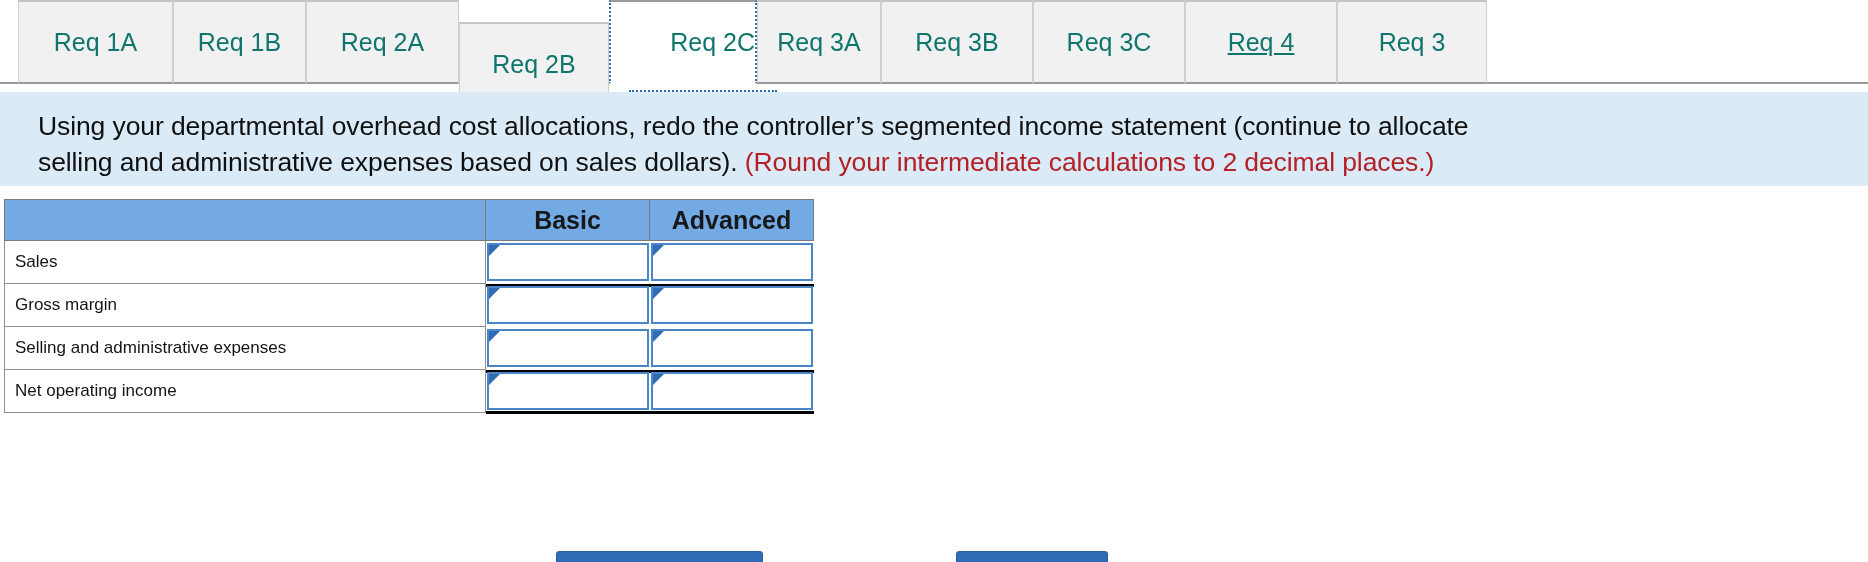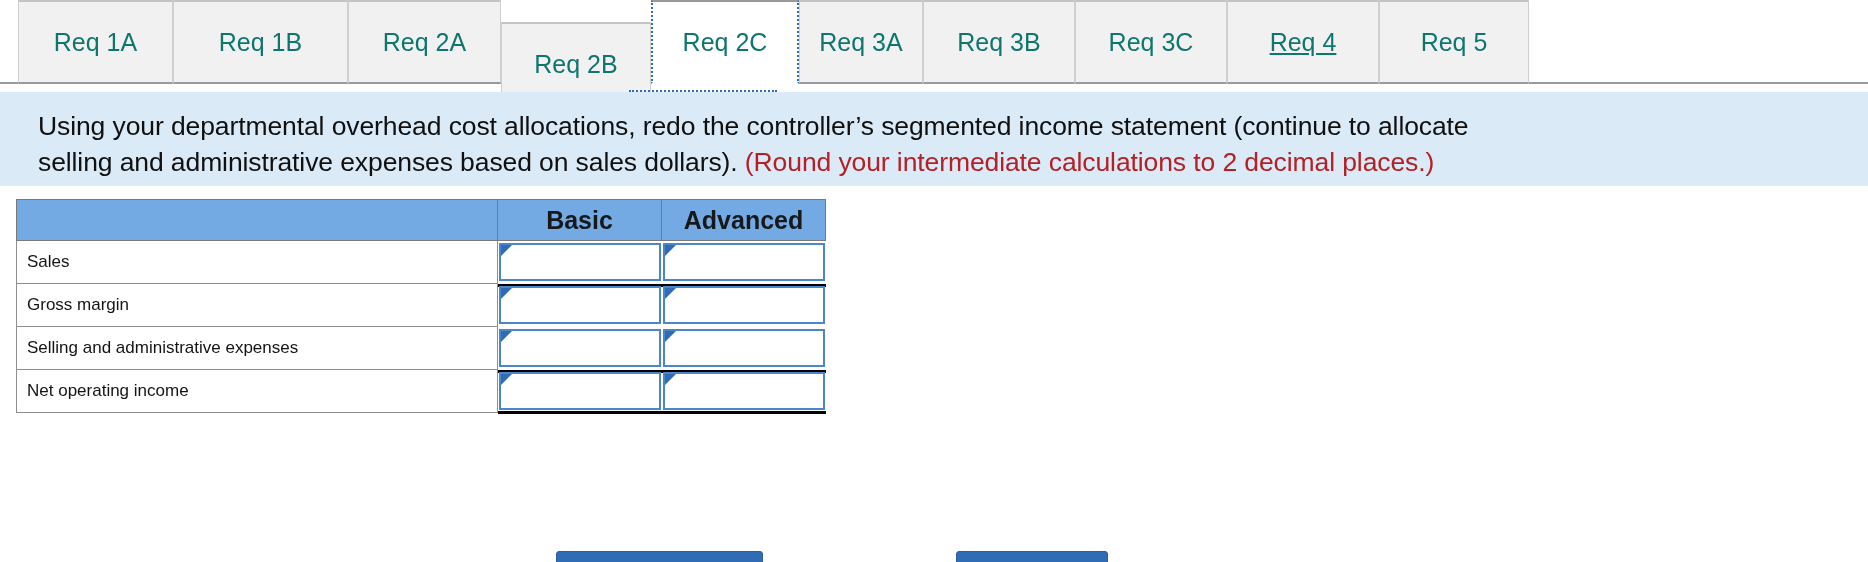--- a/index.html
+++ b/index.html
@@ -52,20 +52,21 @@
     cursor: pointer;
     user-select: none;
   }
   .tab.active {
     background: #ffffff;
     border-top: 2px solid #9a9a9a;
     border-left: 2px dotted #2f6cb5;
     border-right: 2px dotted #2f6cb5;
     border-bottom: 2px solid #ffffff;
     z-index: 3;
+    justify-content: flex-end;
   }
   .tab-spacer-right {
     flex: 1 1 auto;
     height: 84px;
     border-bottom: 2px solid #9a9a9a;
     box-sizing: border-box;
   }
 
   
   .instructions {
@@ -93,21 +94,21 @@
     position: absolute;
     top: -2px;
     height: 0;
     border-top: 2px dotted #2f6cb5;
     z-index: 4;
   }
 
   
   .table-wrap {
     position: absolute;
-    left: 16px;
+    left: 4px;
     top: 199px;
   }
   table.stmt {
     border-collapse: collapse;
     table-layout: fixed;
   }
   table.stmt th,
   table.stmt td {
     padding: 0;
     margin: 0;
@@ -221,21 +222,21 @@
 </style>
 </head>
 <body>
 
 <div class="tab-strip">
   <div class="tab-spacer-left"></div>
   <div id="tabs-host" style="display:flex; align-items:flex-start;">
       <div class="tab" style="width: 155px;">
         <span>Req 1A</span>
       </div>
-      <div class="tab" style="width: 175px; text-align: right;">
+      <div class="tab" style="width: 133px; text-align: right;">
         <span>Req 1B</span>
       </div>
       <div class="tab" style="width: 153px;">
         <span>Req 2A</span>
       </div>
       <div class="tab" style="width: 150px; margin-top: 22px;">
         <span>Req 2B</span>
       </div>
       <div class="tab active" style="width: 148px;">
         <span>Req 2C</span>
@@ -246,21 +247,21 @@
       <div class="tab" style="width: 152px;">
         <span>Req 3B</span>
       </div>
       <div class="tab" style="width: 152px;">
         <span>Req 3C</span>
       </div>
       <div class="tab" style="width: 152px; text-decoration: underline;">
         <span>Req 4</span>
       </div>
       <div class="tab" style="width: 150px;">
-        <span>Req 5</span>
+        <span>Req 3</span>
       </div>
     </div>
   <div class="tab-spacer-right"></div>
 </div>
 
 <div class="instructions">
   <div class="active-tab-underline" style="left: 629px; width: 148px;"></div>
   <div class="line">Using your departmental overhead cost allocations, redo the controller’s segmented income statement (continue to allocate</div>
   <div class="line"><span>selling and administrative expenses based on sales dollars). </span><span class="note-red">(Round your intermediate calculations to 2 decimal places.)</span></div>
 </div>

